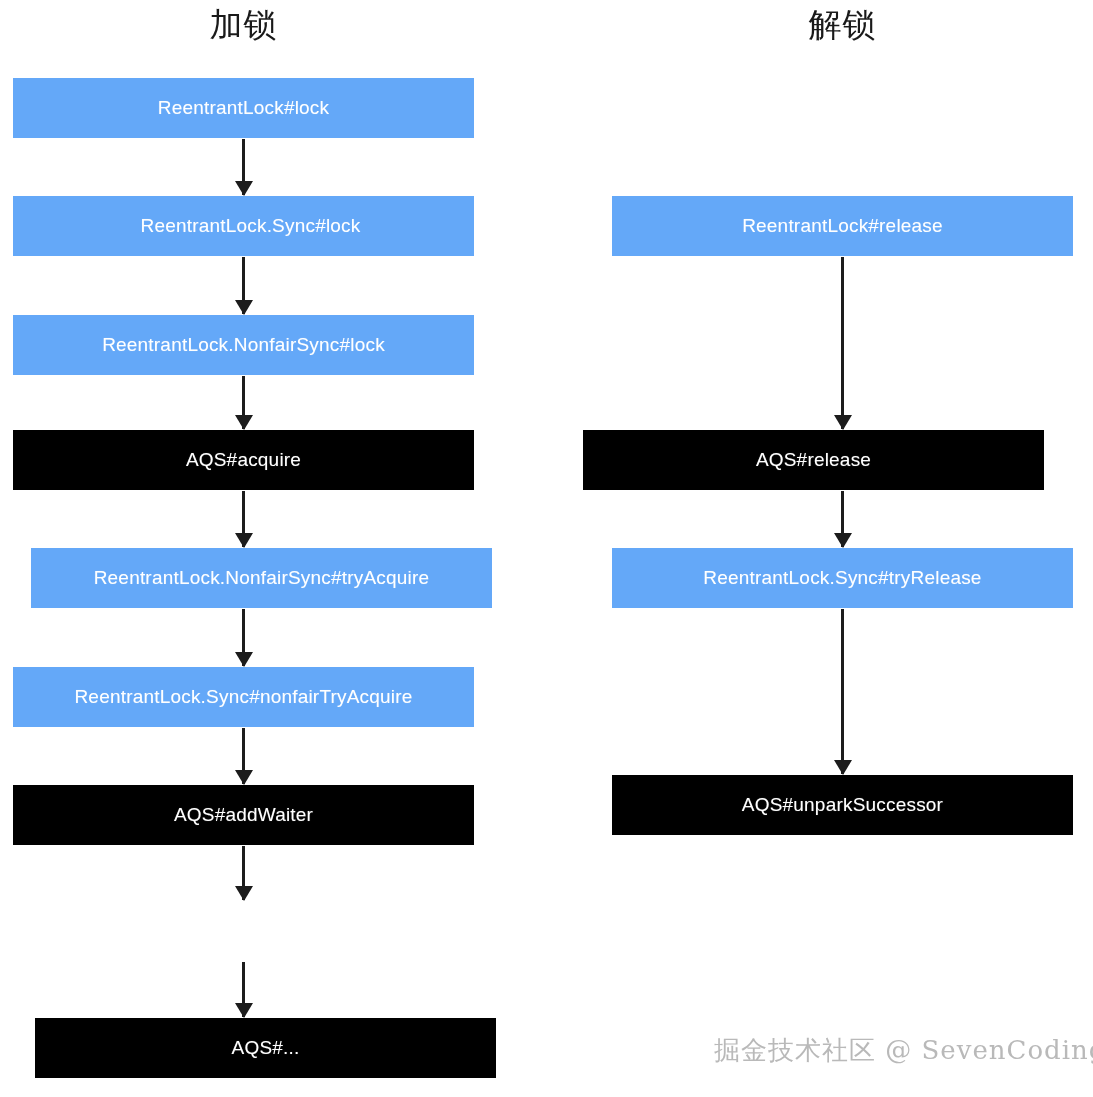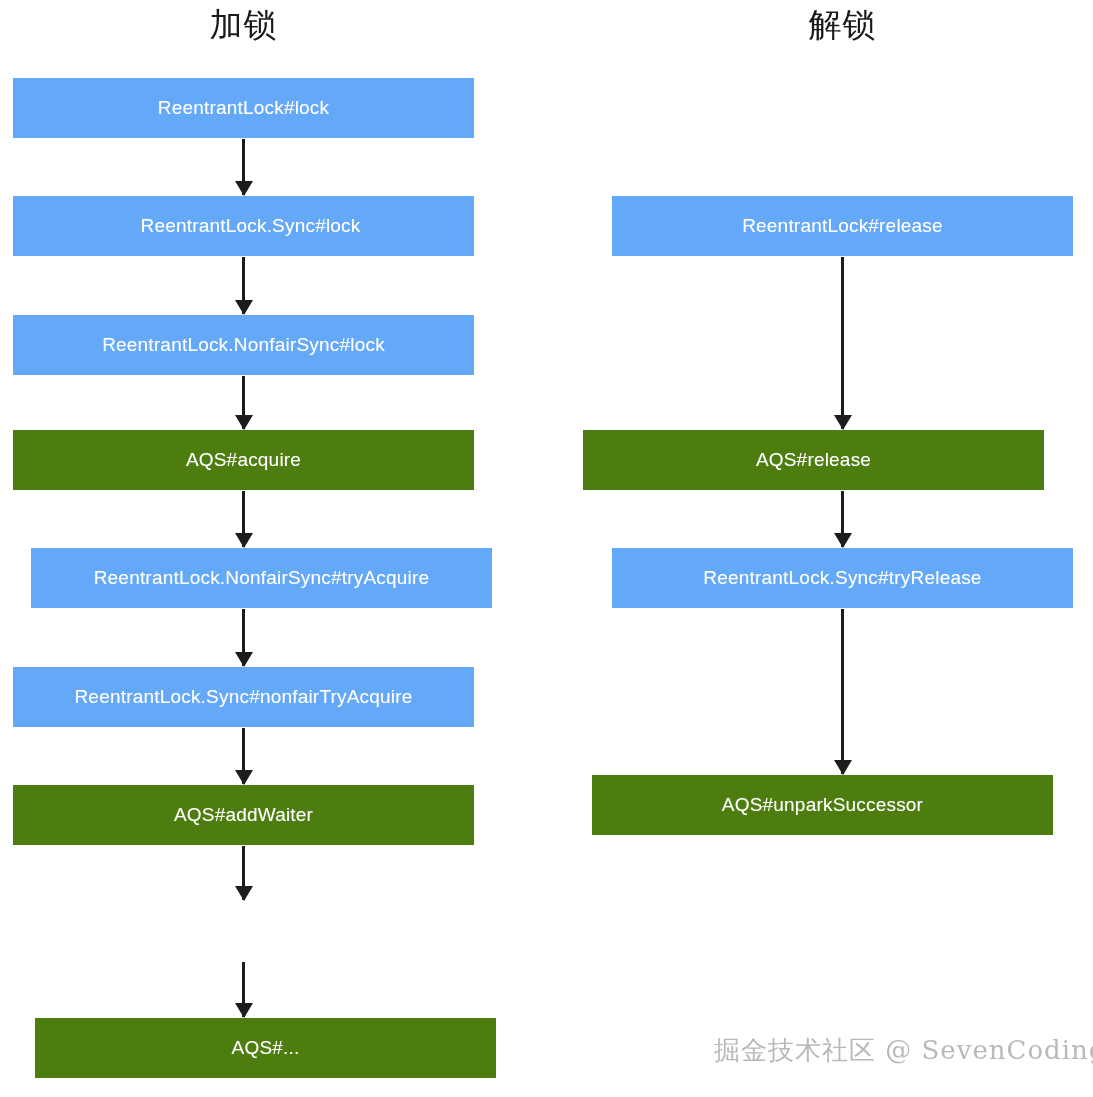--- a/index.html
+++ b/index.html
@@ -39,21 +39,21 @@
     display: flex;
     align-items: center;
     justify-content: center;
     color: #ffffff;
     font-size: 19px;
     letter-spacing: 0.2px;
     box-sizing: border-box;
     text-shadow: 0 0 1px rgba(255,255,255,0.35);
   }
   .node.blue   { background: #64a8f8; }
-  .node.purple { background: #4d7c0f; }
+  .node.purple { background: #000000; }
   .node .node-label { pointer-events: none; }
 
   .arrow {
     position: absolute;
     width: 3px;
     background: #1c1c1c;
   }
   .arrow::after {
     content: "";
     position: absolute;
@@ -136,19 +136,19 @@
   <div class="node purple" style="left:583px; top:430px;">
     <span class="node-label">AQS#release</span>
   </div>
   <div class="arrow" style="left:841px; top:491px; height:56px;"></div>
 
   <div class="node blue" style="left:612px; top:548px;">
     <span class="node-label">ReentrantLock.Sync#tryRelease</span>
   </div>
   <div class="arrow" style="left:841px; top:609px; height:165px;"></div>
 
-  <div class="node purple" style="left:592px; top:775px;">
+  <div class="node purple" style="left:612px; top:775px;">
     <span class="node-label">AQS#unparkSuccessor</span>
   </div>
 
   <div id="watermark">掘金技术社区 @ SevenCoding</div>
 
 </div>
 
 </body></html>

